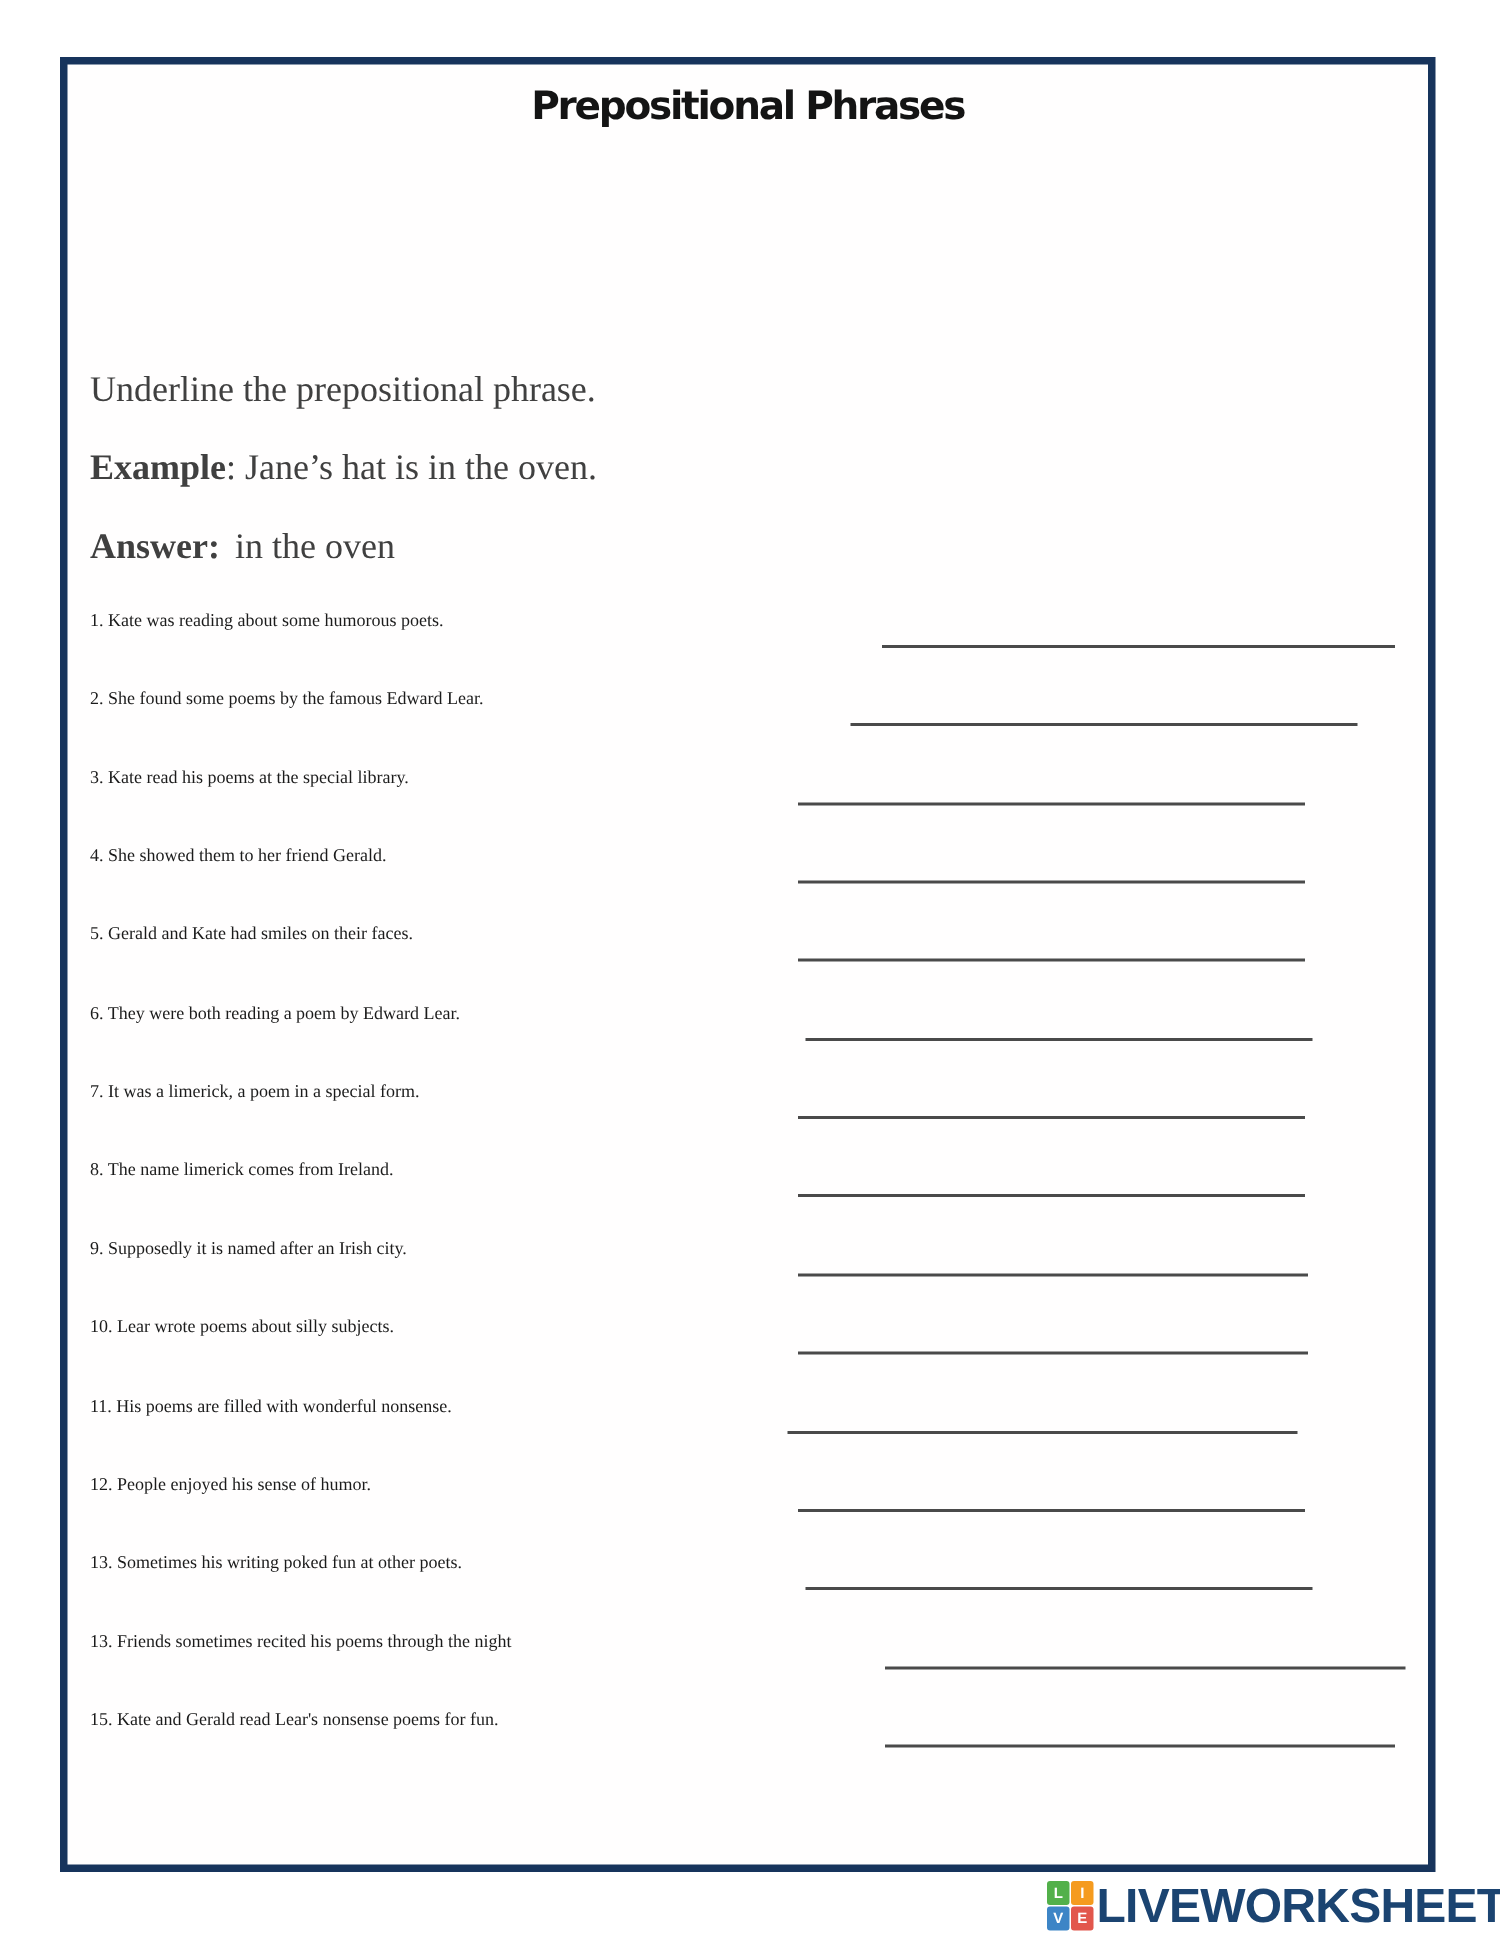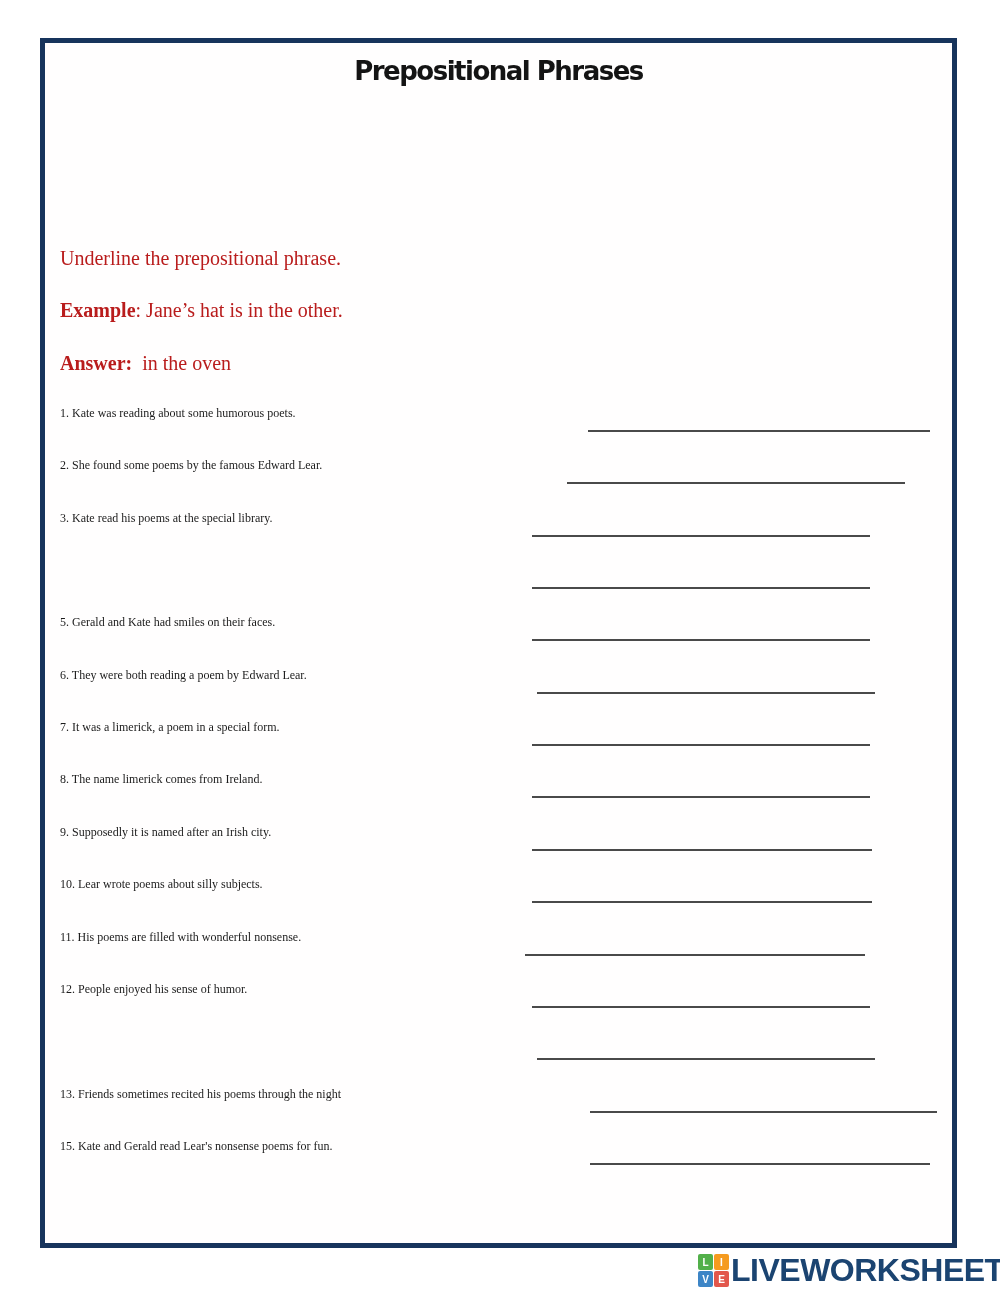--- a/index.html
+++ b/index.html
@@ -36,22 +36,22 @@
     font-weight: 700;
     font-size: 26px;
     letter-spacing: -1.5px;
     color: #141414;
   }
   .text-row {
     position: absolute;
     left: 15px;
     right: 15px;
     height: 28px;
-    font-size: 20px;
-    color: #b91c1c;
+    font-size: 24px;
+    color: #404040;
     white-space: nowrap;
   }
   .bold-label { font-weight: 700; }
   .answer-val { margin-left: 10px; }
   .item-row {
     position: absolute;
     left: 15px;
     right: 15px;
     height: 27px;
     font-size: 12px;
@@ -106,50 +106,52 @@
 <div class="screen">
 
   <div class="frame">
     <div class="page-title">Prepositional Phrases</div>
 
     <div class="text-row" style="top:204px;">
       <span>Underline the prepositional phrase.</span>
     </div>
 
     <div class="text-row" style="top:256px;">
-      <span class="bold-label">Example</span><span>: Jane’s hat is in the other.</span>
+      <span class="bold-label">Example</span><span>: Jane’s hat is in the oven.</span>
     </div>
 
     <div class="text-row" style="top:309px;">
       <span class="bold-label">Answer:</span><span class="answer-val">in the oven</span>
     </div>
 
   <div class="item-row" style="top: 363px;"><span>1.</span> <span>Kate was reading about some humorous poets.</span></div>
       <div class="blank" style="left: 543px; width: 342px; top: 363px;"></div>
       <div class="item-row" style="top: 415.35px;"><span>2.</span> <span>She found some poems by the famous Edward Lear.</span></div>
       <div class="blank" style="left: 522px; width: 338px; top: 415.35px;"></div>
       <div class="item-row" style="top: 467.7px;"><span>3.</span> <span>Kate read his poems at the special library.</span></div>
       <div class="blank" style="left: 487px; width: 338px; top: 467.7px;"></div>
+      <div class="item-row" style="top: 520.05px;"><span>4.</span> <span>She showed them to her friend Gerald.</span></div>
       <div class="blank" style="left: 487px; width: 338px; top: 520.05px;"></div>
       <div class="item-row" style="top: 572.4px;"><span>5.</span> <span>Gerald and Kate had smiles on their faces.</span></div>
       <div class="blank" style="left: 487px; width: 338px; top: 572.4px;"></div>
       <div class="item-row" style="top: 624.75px;"><span>6.</span> <span>They were both reading a poem by Edward Lear.</span></div>
       <div class="blank" style="left: 492px; width: 338px; top: 624.75px;"></div>
       <div class="item-row" style="top: 677.1px;"><span>7.</span> <span>It was a limerick, a poem in a special form.</span></div>
       <div class="blank" style="left: 487px; width: 338px; top: 677.1px;"></div>
       <div class="item-row" style="top: 729.45px;"><span>8.</span> <span>The name limerick comes from Ireland.</span></div>
       <div class="blank" style="left: 487px; width: 338px; top: 729.45px;"></div>
       <div class="item-row" style="top: 781.8px;"><span>9.</span> <span>Supposedly it is named after an Irish city.</span></div>
       <div class="blank" style="left: 487px; width: 340px; top: 781.8px;"></div>
       <div class="item-row" style="top: 834.15px;"><span>10.</span> <span>Lear wrote poems about silly subjects.</span></div>
       <div class="blank" style="left: 487px; width: 340px; top: 834.15px;"></div>
       <div class="item-row" style="top: 886.5px;"><span>11.</span> <span>His poems are filled with wonderful nonsense.</span></div>
       <div class="blank" style="left: 480px; width: 340px; top: 886.5px;"></div>
       <div class="item-row" style="top: 938.85px;"><span>12.</span> <span>People enjoyed his sense of humor.</span></div>
       <div class="blank" style="left: 487px; width: 338px; top: 938.85px;"></div>
+      <div class="item-row" style="top: 991.2px;"><span>13.</span> <span>Sometimes his writing poked fun at other poets.</span></div>
       <div class="blank" style="left: 492px; width: 338px; top: 991.2px;"></div>
       <div class="item-row" style="top: 1043.55px;"><span>13.</span> <span>Friends sometimes recited his poems through the night</span></div>
       <div class="blank" style="left: 545px; width: 347px; top: 1043.55px;"></div>
       <div class="item-row" style="top: 1095.9px;"><span>15.</span> <span>Kate and Gerald read Lear's nonsense poems for fun.</span></div>
       <div class="blank" style="left: 545px; width: 340px; top: 1095.9px;"></div>
     </div>
 
   <div class="footer">
     <div class="logo-grid">
       <div class="logo-cell cell-l">L</div>

